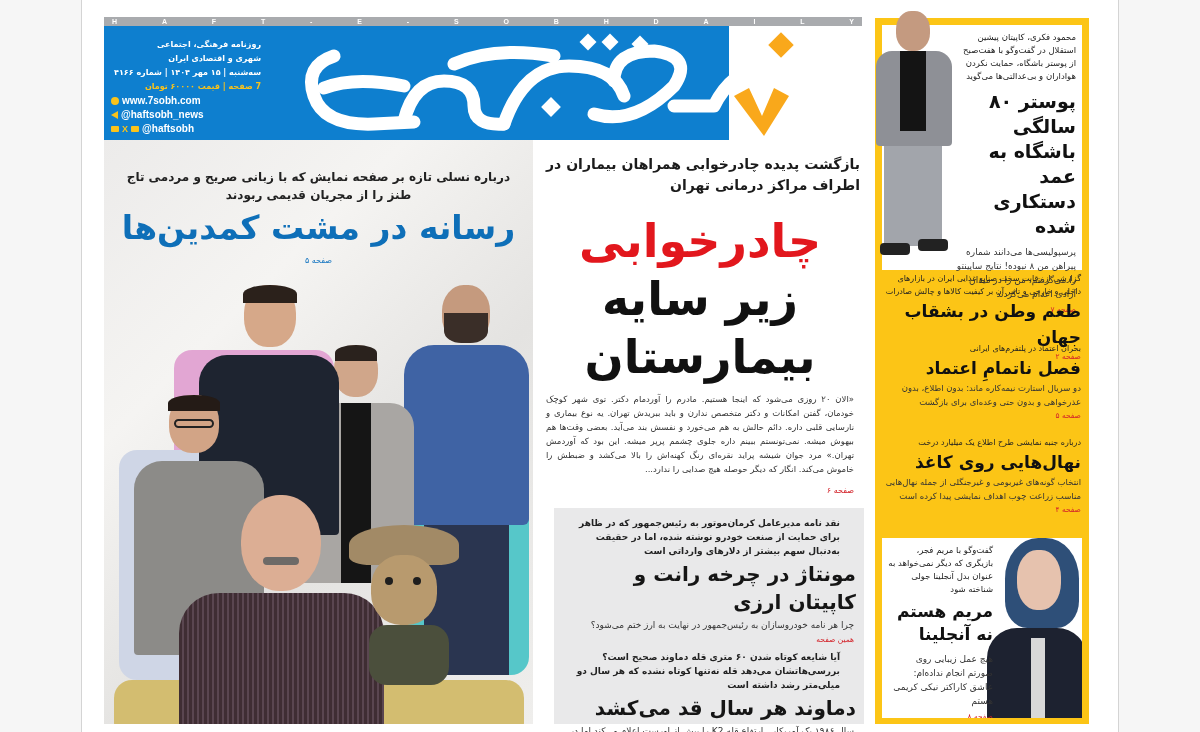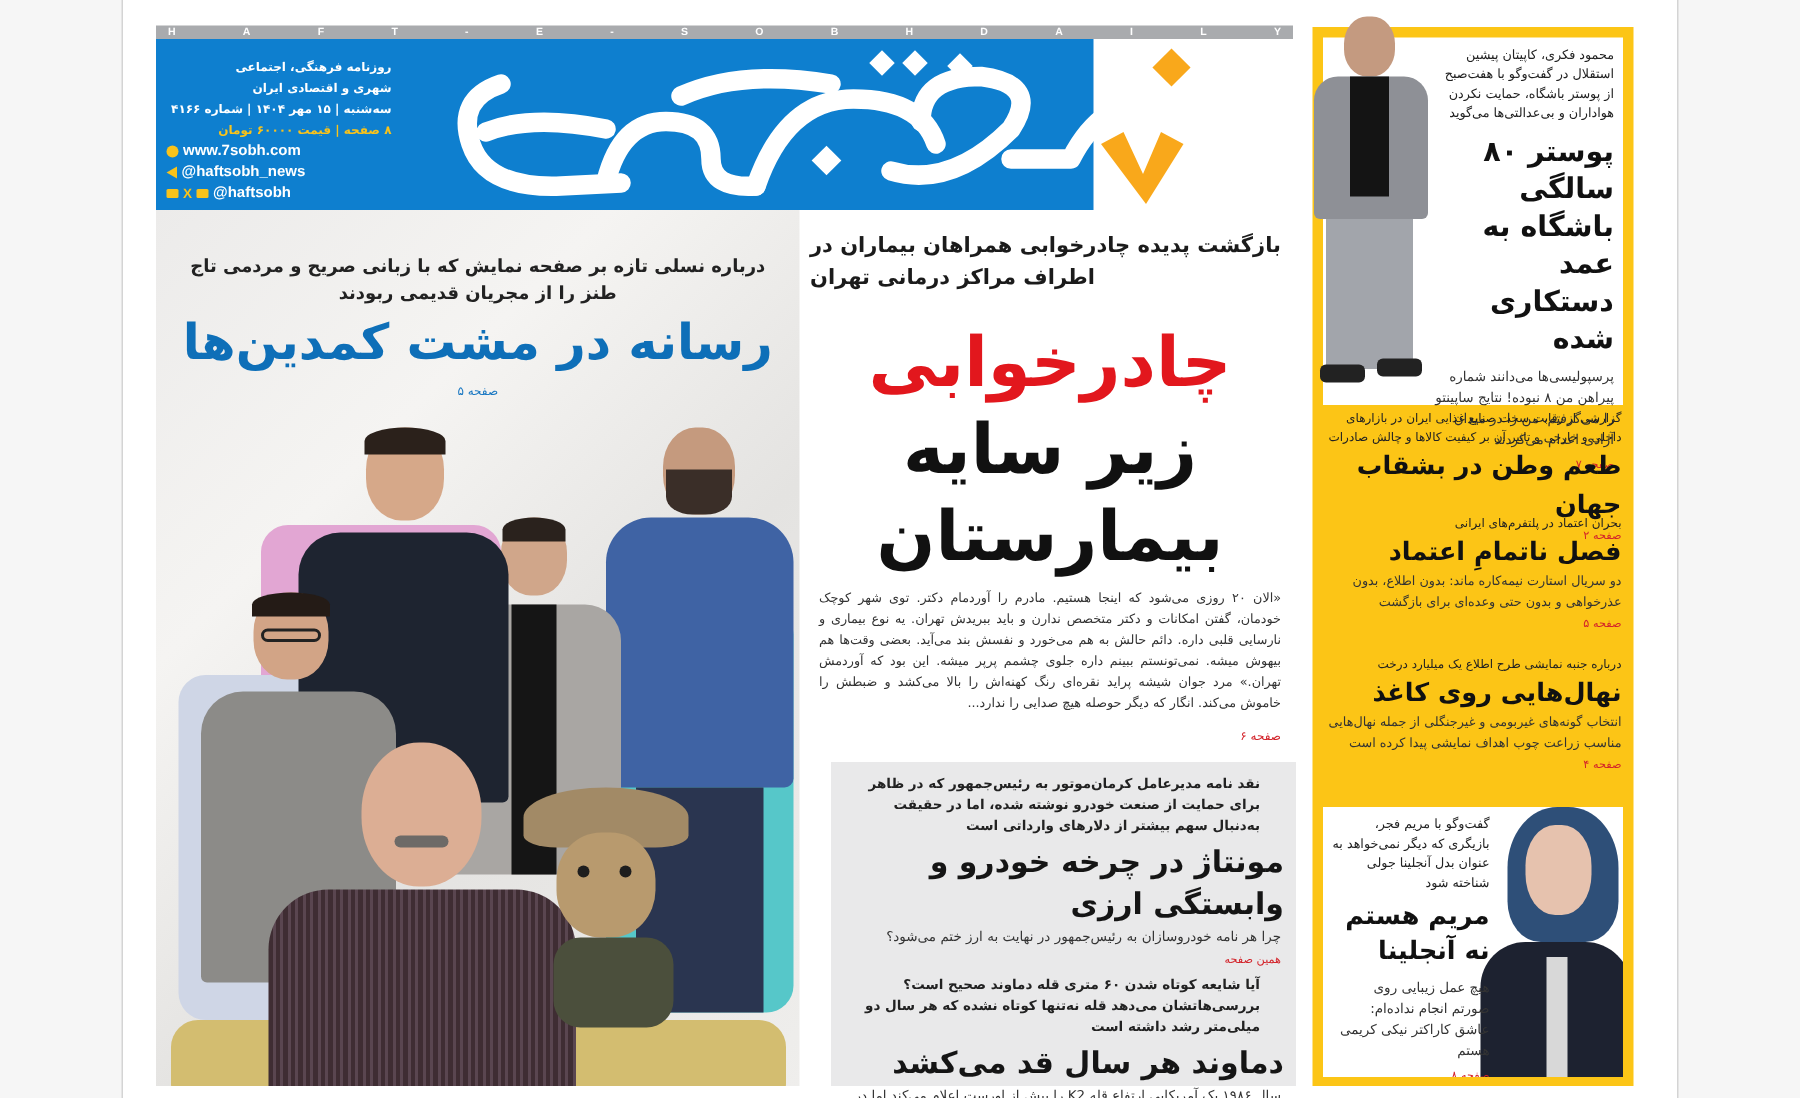--- a/index.html
+++ b/index.html
@@ -22,21 +22,21 @@
   
   .feature { position: absolute; left: 22px; top: 140px; width: 429px; height: 584px; background: linear-gradient(135deg,#ecebea 0%,#f5f4f2 30%,#e4e3e1 60%,#efeeec 100%); overflow: hidden; }
   .feat-kicker { position: absolute; top: 28px; left: 20px; right: 20px; direction: rtl; text-align: center; font: bold 12px "DejaVu Sans", sans-serif; color: #222; line-height: 18px; }
   .feat-title { position: absolute; top: 68px; left: 0; right: 0; direction: rtl; text-align: center; font: bold 33px "DejaVu Sans", sans-serif; color: #0e6fb8; letter-spacing: -1px; }
   .feat-page { position: absolute; top: 116px; left: 0; right: 0; direction: rtl; text-align: center; font: 8px "DejaVu Sans", sans-serif; color: #1a78c2; }
   .blk { position: absolute; border-radius: 18px; }
   .person { position: absolute; }
 
   
   .center { position: absolute; left: 458px; top: 140px; width: 320px; }
-  .c-kicker { direction: rtl; text-align: left; font: bold 14px "DejaVu Sans", sans-serif; color: #1b1b1b; line-height: 21px; margin-top: 14px; }
+  .c-kicker { direction: rtl; text-align: right; font: bold 14px "DejaVu Sans", sans-serif; color: #1b1b1b; line-height: 21px; margin-top: 14px; }
   .c-red { direction: rtl; text-align: center; font: bold 46px "DejaVu Sans", sans-serif; color: #e2171d; letter-spacing: -2px; line-height: 58px; margin-top: 16px; }
   .c-black { direction: rtl; text-align: center; font: bold 46px "DejaVu Sans", sans-serif; color: #111; letter-spacing: -2px; line-height: 58px; }
   .c-sub { direction: rtl; text-align: center; font: bold 15px "DejaVu Sans", sans-serif; color: #222; line-height: 24px; margin-top: 12px; }
   .c-body { direction: rtl; text-align: justify; font: 8.5px "DejaVu Sans", sans-serif; color: #333; line-height: 14px; margin-top: 6px; padding: 0 6px; }
   .c-page { direction: rtl; text-align: right; font: 8px "DejaVu Sans", sans-serif; color: #d3232a; margin-top: 10px; padding-right: 6px; }
 
   .graybox { position: absolute; left: 472px; top: 508px; width: 310px; height: 216px; background: #e9e9ea; }
   .g-kicker { direction: rtl; text-align: right; font: bold 9px "DejaVu Sans", sans-serif; color: #222; line-height: 14px; padding: 8px 24px 0 10px; }
   .g-title { direction: rtl; text-align: right; font: bold 20px "DejaVu Sans", sans-serif; color: #151515; line-height: 28px; padding: 2px 8px 0 8px; letter-spacing: -0.5px; }
   .g-sub { direction: rtl; text-align: right; font: 9px "DejaVu Sans", sans-serif; color: #333; line-height: 14px; padding: 2px 10px 0 10px; }
@@ -85,21 +85,21 @@
       <span>I</span>
       <span>L</span>
       <span>Y</span>
     </div>
 
   <div class="mast">
     <div class="mast-info">
       <div>روزنامه فرهنگی، اجتماعی</div>
       <div>شهری و اقتصادی ایران</div>
       <div>سه‌شنبه | ۱۵ مهر ۱۴۰۴ | شماره ۴۱۶۶</div>
-      <div class="yellow">۸ صفحه | قیمت ۶۰۰۰۰ تومان</div>
+      <div class="yellow">7 صفحه | قیمت ۶۰۰۰۰ تومان</div>
       <div class="social">
           <span class="dot"></span>
           <span>www.7sobh.com</span>
         </div>
       <div class="social">
           <span class="tri"></span>
           <span>@haftsobh_news</span>
         </div>
       <div class="social">
           <span class="sq"></span>
@@ -183,21 +183,21 @@
     <div class="c-kicker">بازگشت پدیده چادرخوابی همراهان بیماران در اطراف مراکز درمانی تهران</div>
     <div class="c-red">چادرخوابی</div>
     <div class="c-black">زیر سایه بیمارستان</div>
     <div class="c-body">«الان ۲۰ روزی می‌شود که اینجا هستیم. مادرم را آوردمام دکتر. توی شهر کوچک خودمان، گفتن امکانات و دکتر متخصص ندارن و باید ببریدش تهران. یه نوع بیماری و نارسایی قلبی داره. دائم حالش به هم می‌خورد و نفسش بند می‌آید. بعضی وقت‌ها هم بیهوش میشه. نمی‌تونستم ببینم داره جلوی چشمم پرپر میشه. این بود که آوردمش تهران.» مرد جوان شیشه پراید نقره‌ای رنگ کهنه‌اش را بالا می‌کشد و ضبطش را خاموش می‌کند. انگار که دیگر حوصله هیچ صدایی را ندارد...</div>
     <div class="c-page">صفحه ۶</div>
   </div>
 
   <div class="graybox">
     <div>
       <div class="g-kicker">نقد نامه مدیرعامل کرمان‌موتور به رئیس‌جمهور که در ظاهر برای حمایت از صنعت خودرو نوشته شده، اما در حقیقت به‌دنبال سهم بیشتر از دلارهای وارداتی است</div>
-      <div class="g-title">مونتاژ در چرخه خودرو و وابستگی ارزی</div>
+      <div class="g-title">مونتاژ در چرخه رانت و کاپیتان ارزی</div>
       <div class="g-sub">چرا هر نامه خودروسازان به رئیس‌جمهور در نهایت به ارز ختم می‌شود؟</div>
       <div class="g-page">همین صفحه</div>
     </div>
     <div class="g-sep"></div>
     <div>
       <div class="g-kicker" style="padding-top:0">آیا شایعه کوتاه شدن ۶۰ متری قله دماوند صحیح است؟ بررسی‌هاتشان می‌دهد قله نه‌تنها کوتاه نشده که هر سال دو میلی‌متر رشد داشته است</div>
       <div class="g-title">دماوند هر سال قد می‌کشد</div>
       <div class="g-sub">سال ۱۹۸۶ یک آمریکایی ارتفاع قله K2 را بیش از اورست اعلام می‌کند اما در نهایت این خطا در ۱۹۸۷ تصحیح می‌شود</div>
 
     </div>

